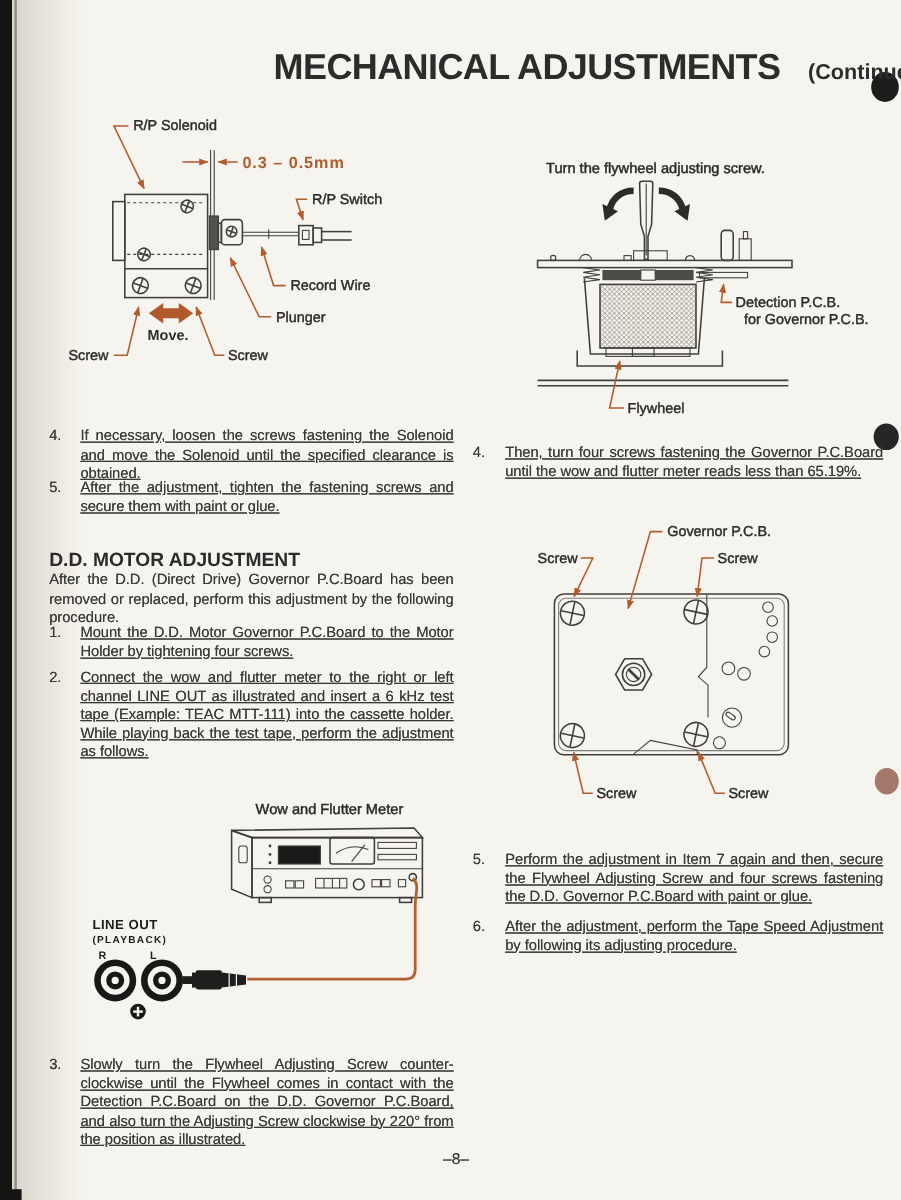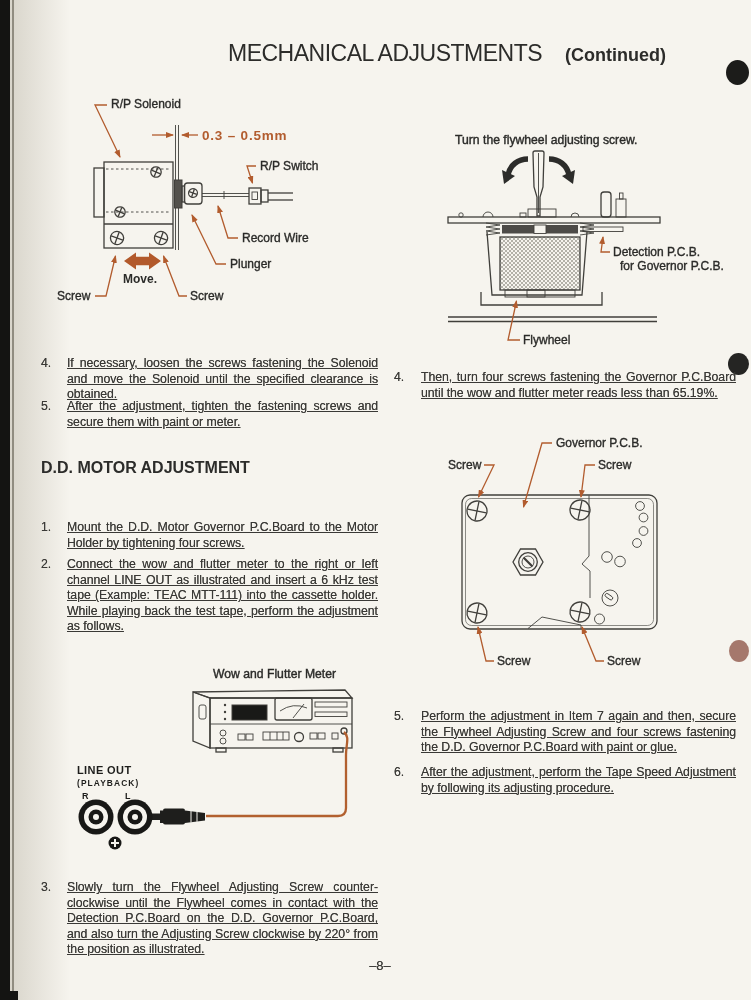--- a/index.html
+++ b/index.html
@@ -9,21 +9,21 @@
         background:linear-gradient(90deg,rgba(140,133,112,.28),rgba(140,133,112,0));pointer-events:none;}
   .edge-left{position:absolute;left:0;top:0;width:10px;height:100%;background:#141412;}
   .edge-line{position:absolute;left:12px;top:0;width:2px;height:100%;background:rgba(70,66,52,.5);}
   .corner-bl{position:absolute;left:0;bottom:0;width:18px;height:9px;background:#141412;}
   .dot{position:absolute;border-radius:50%;}
   .dot1{left:726px;top:60px;width:23px;height:25px;background:#1c1c1a;}
   .dot2{left:728px;top:353px;width:21px;height:22px;background:#252523;}
   .dot3{left:729px;top:640px;width:20px;height:22px;background:#a5786c;}
 
   .title{position:absolute;left:228px;top:40px;white-space:nowrap;}
-  .title-main{font-weight:normal;font-size:23px;letter-spacing:-0.5px;color:#2c2c2a;text-align:center;}
+  .title-main{font-weight:bold;font-size:30px;letter-spacing:-0.5px;color:#2c2c2a;text-align:center;}
   .title-cont{font-weight:bold;font-size:18px;color:#2c2c2a;margin-left:23px;}
 
   .body-text{font-size:12.3px;line-height:15.6px;letter-spacing:-0.05px;
              text-shadow:0 0 .5px rgba(46,45,42,.75);}
   .item{position:absolute;display:flex;}
   .item .num{flex:none;width:26px;}
   .item .txt{flex:1;text-align:justify;text-decoration:underline;}
   .col-l{left:41px;width:337px;}
   .col-r{left:394px;width:342px;}
   .col-r .num{width:27px;}
@@ -350,24 +350,25 @@
       <line x1="56" y1="183" x2="64" y2="183" stroke="#f6f4ee" stroke-width="2"></line>
     </g>
   </svg>
 
   <div class="item col-l body-text" style="top:356px">
     <span class="num">4.</span>
     <span class="txt">If necessary, loosen the screws fastening the Solenoid and move the Solenoid until the specified clearance is obtained.</span>
   </div>
   <div class="item col-l body-text" style="top:399px">
     <span class="num">5.</span>
-    <span class="txt">After the adjustment, tighten the fastening screws and secure them with paint or meter.</span>
+    <span class="txt">After the adjustment, tighten the fastening screws and secure them with paint or glue.</span>
   </div>
 
   <div class="dd-head">D.D. MOTOR ADJUSTMENT</div>
+  <div class="dd-intro body-text">After the D.D. (Direct Drive) Governor P.C.Board has been removed or replaced, perform this adjustment by the following procedure.</div>
 
   <div class="item col-l body-text" style="top:520px">
     <span class="num">1.</span>
     <span class="txt">Mount the D.D. Motor Governor P.C.Board to the Motor Holder by tightening four screws.</span>
   </div>
   <div class="item col-l body-text" style="top:557px">
     <span class="num">2.</span>
     <span class="txt">Connect the wow and flutter meter to the right or left channel LINE OUT as illustrated and insert a 6 kHz test tape (Example: TEAC MTT-111) into the cassette holder. While playing back the test tape, perform the adjustment as follows.</span>
   </div>
   <div class="item col-l body-text" style="top:880px">

